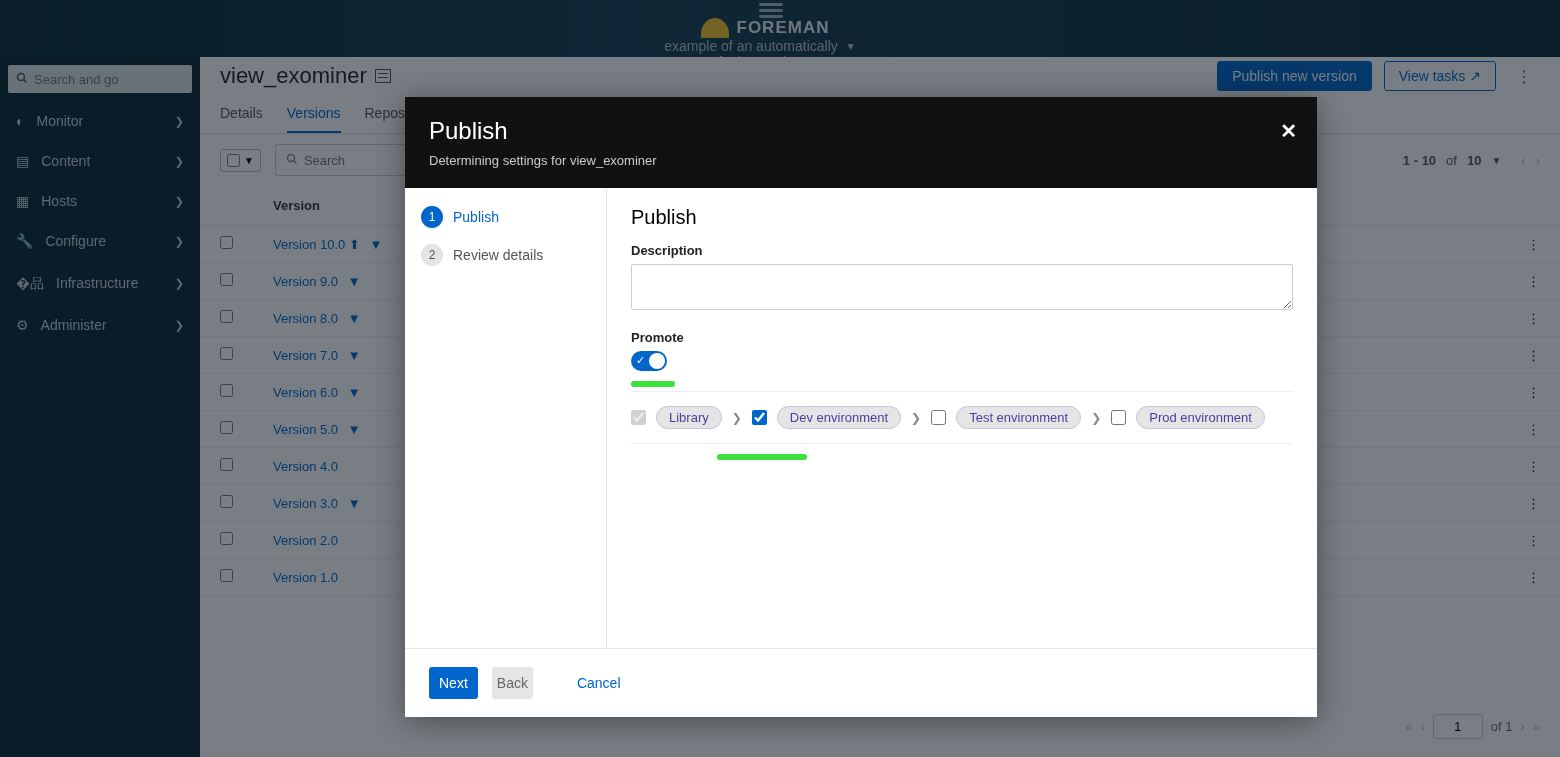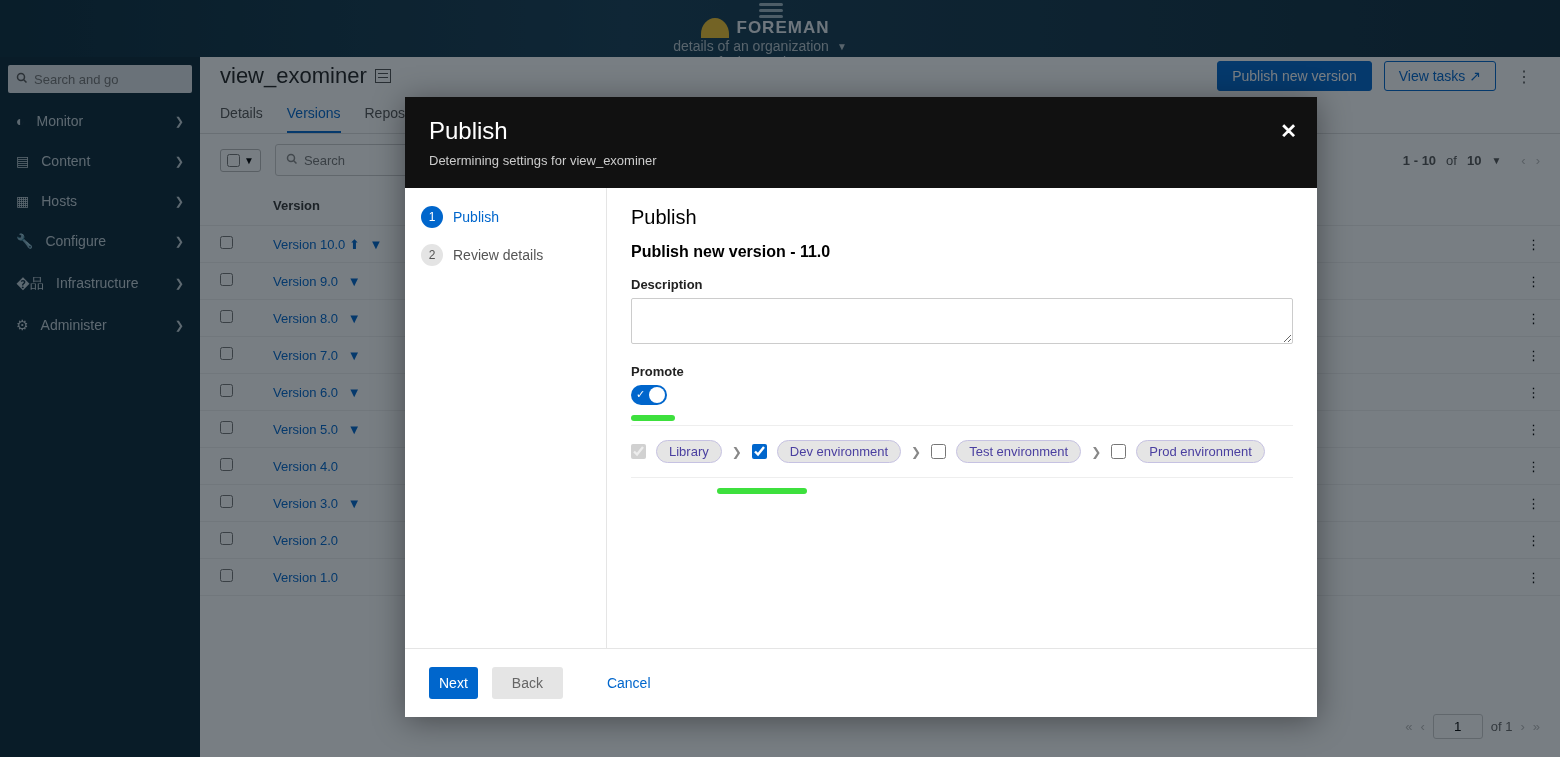--- a/index.html
+++ b/index.html
@@ -86,42 +86,42 @@
   .env-chip{border:1px solid #c6c2e2;background:#e5e5e5;color:#4a3fa0;border-radius:14px;padding:3px 12px;font-size:13px;}
   .envpath .ang{color:#888;font-size:12px;}
   .envpath input[type=checkbox]{width:15px;height:15px;}
   
   .highlight-u{position:relative;}
   .highlight-u::after{content:"";position:absolute;left:0;right:0;bottom:-6px;height:4px;background:#3de03d;border-radius:2px;}
   .highlight-block{display:inline-block;height:6px;background:#3de03d;border-radius:3px;}
 
   .modal-foot{border-top:1px solid #e5e5e5;padding:18px 24px;display:flex;align-items:center;gap:14px;background:#fff;}
   .btn-next{background:#0066cc;color:#fff;border:none;padding:8px 10px;border-radius:3px;font-size:14px;cursor:pointer;}
-  .btn-back{background:#e5e5e5;color:#666;border:none;padding:8px 20px;border-radius:3px;font-size:14px;}
+  .btn-back{background:#e5e5e5;color:#666;border:none;padding:8px 5px;border-radius:3px;font-size:14px;}
   .btn-cancel{background:none;border:none;color:#0066cc;font-size:14px;cursor:pointer;margin-left:30px;}
 
   .cv-icon{display:inline-block;width:16px;height:14px;border:1px solid currentColor;position:relative;opacity:.85;}
   .cv-icon::before,.cv-icon::after{content:"";position:absolute;left:2px;right:2px;height:1px;background:currentColor;}
   .cv-icon::before{top:3px}.cv-icon::after{top:7px}
 </style>
 </head>
 <body>
 
 <div class="topbar">
   <div class="hamburger">
       <div></div>
       <div></div>
       <div></div>
     </div>
   <div class="brand">
     <div class="brand-icon"></div>
     <span class="brand-text">FOREMAN</span>
   </div>
   <div class="context-item">
-    <span>details of an organization</span>
+    <span>example of an automatically</span>
     <span class="caret">▼</span>
   </div>
   <div class="context-item">
     <span>Default Location</span>
     <span class="caret">▼</span>
   </div>
   <div class="topbar-right">
     <span class="icon">
       <svg width="16" height="16" viewBox="0 0 24 24" fill="none" stroke="currentColor" stroke-width="2">
           <path d="M18 8a6 6 0 10-12 0c0 7-3 9-3 9h18s-3-2-3-9M13.7 21a2 2 0 01-3.4 0"></path>
@@ -326,21 +326,20 @@
         <div class="wiz-num">1</div>
         <div class="wiz-label">Publish</div>
       </div>
       <div class="wiz-step">
         <div class="wiz-num">2</div>
         <div class="wiz-label">Review details</div>
       </div>
     </div>
     <div class="wizard-content">
       <h3>Publish</h3>
-      <h4>Publish new version - 11.0</h4>
       <label class="form-label">Description</label>
       <textarea class="desc" style=""></textarea>
       <label class="form-label">Promote</label>
       <div class="switch">
         <span class="check">✓</span>
         <div class="knob"></div>
       </div>
       <div class="highlight-block" style="width:44px;margin-top:4px"></div>
 
       <div class="envpath">

